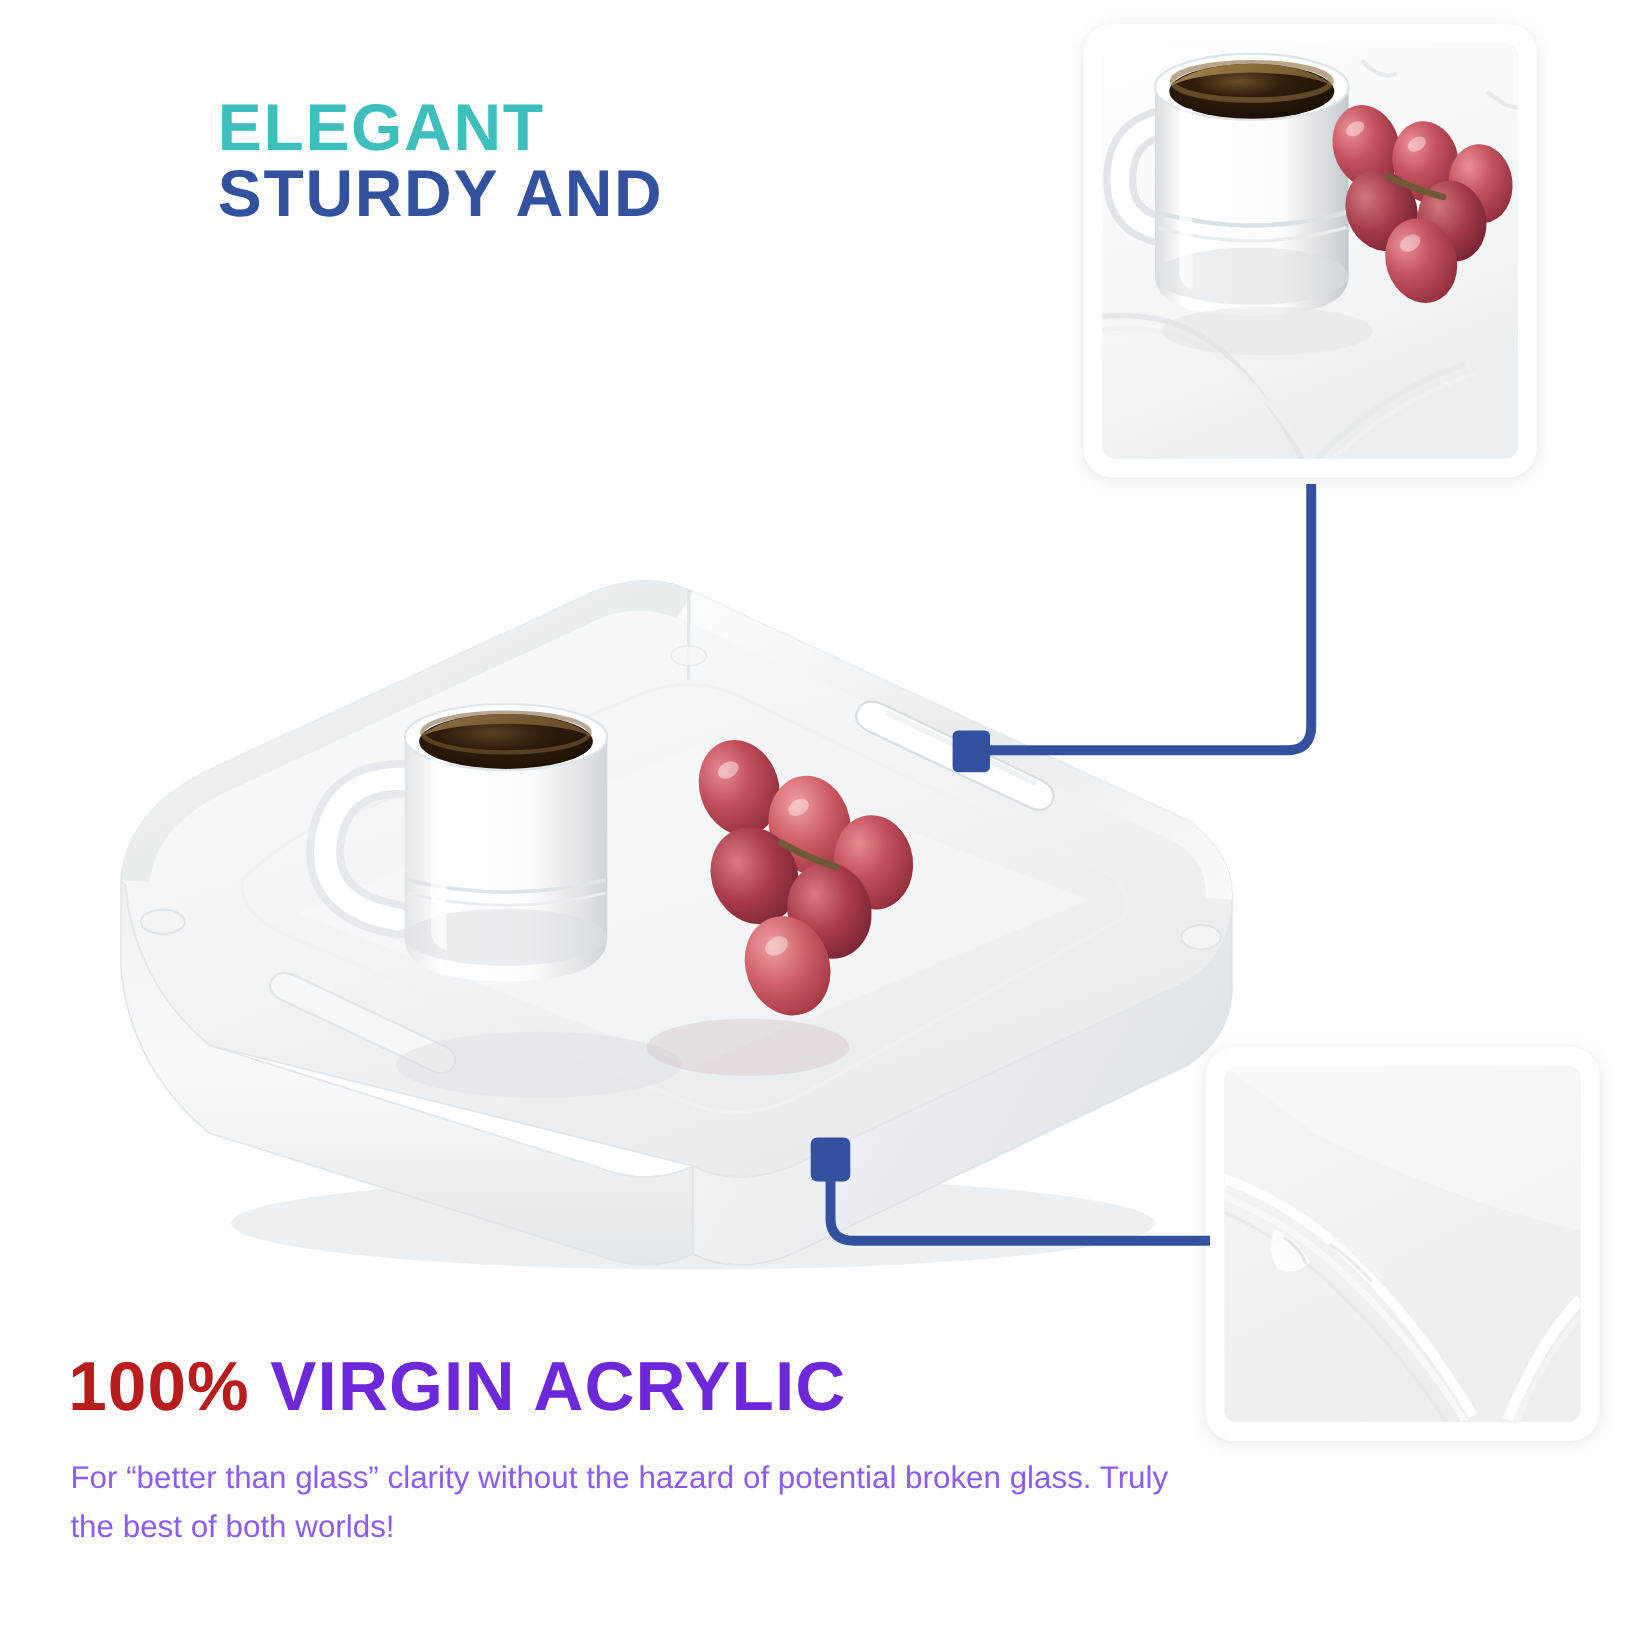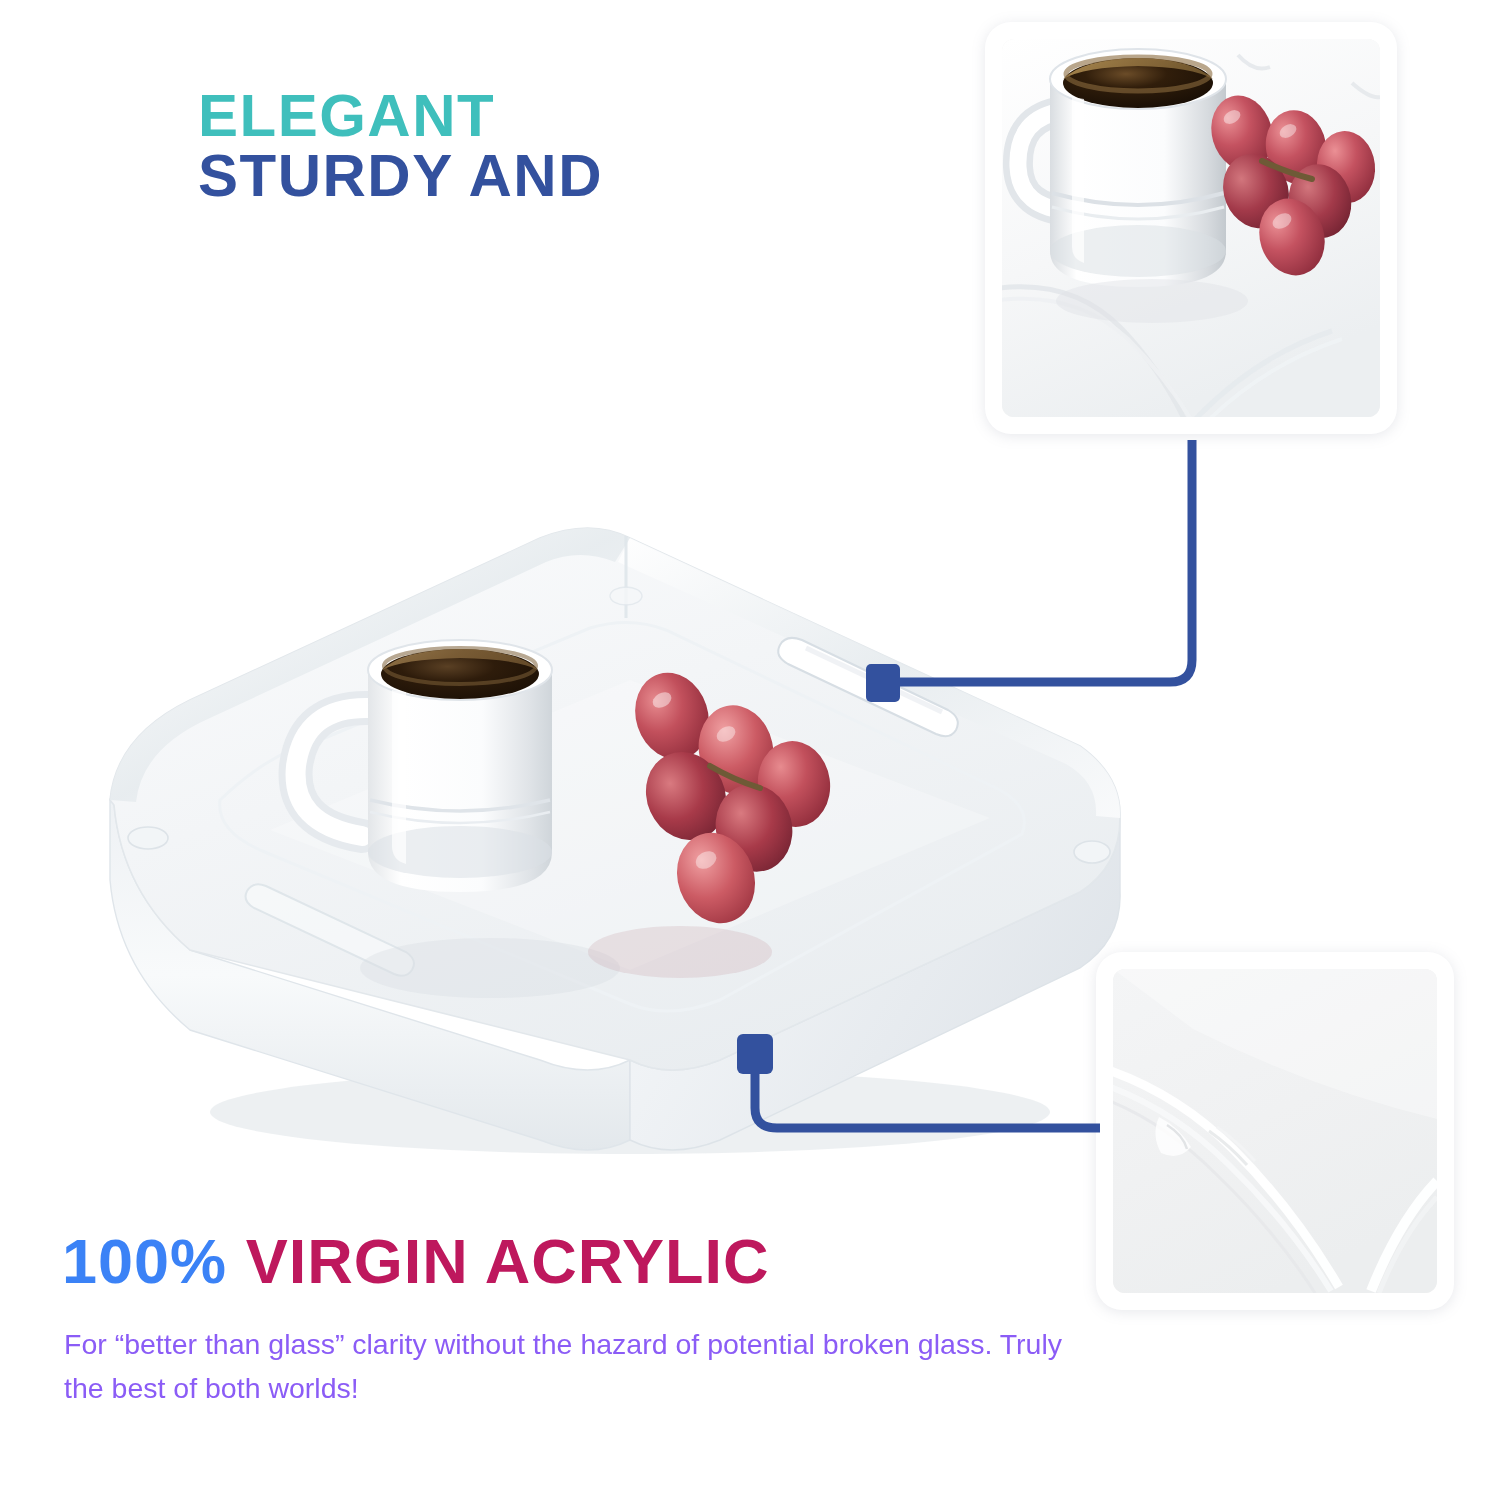--- a/index.html
+++ b/index.html
@@ -40,22 +40,22 @@
   .headline-bottom{
     position:absolute; left:62px; top:1228px; width:1000px;
   }
   .h-bottom{
     font-weight:bold;
     font-size:63px;
     line-height:66px;
     letter-spacing:1px;
     white-space:nowrap;
   }
-  .h-bottom .seg-blue{ color:#3b82f6; }
-  .h-bottom .seg-teal{ color:#be185d; }
+  .h-bottom .seg-blue{ color:#b91c1c; }
+  .h-bottom .seg-teal{ color:#6d28d9; }
 
   .body-copy-bottom{
     position:absolute; left:64px; top:1322px; width:1030px;
     font-size:28.5px;
     line-height:44px;
     color:#8b5cf6;
   }
 
   
   .hero{

